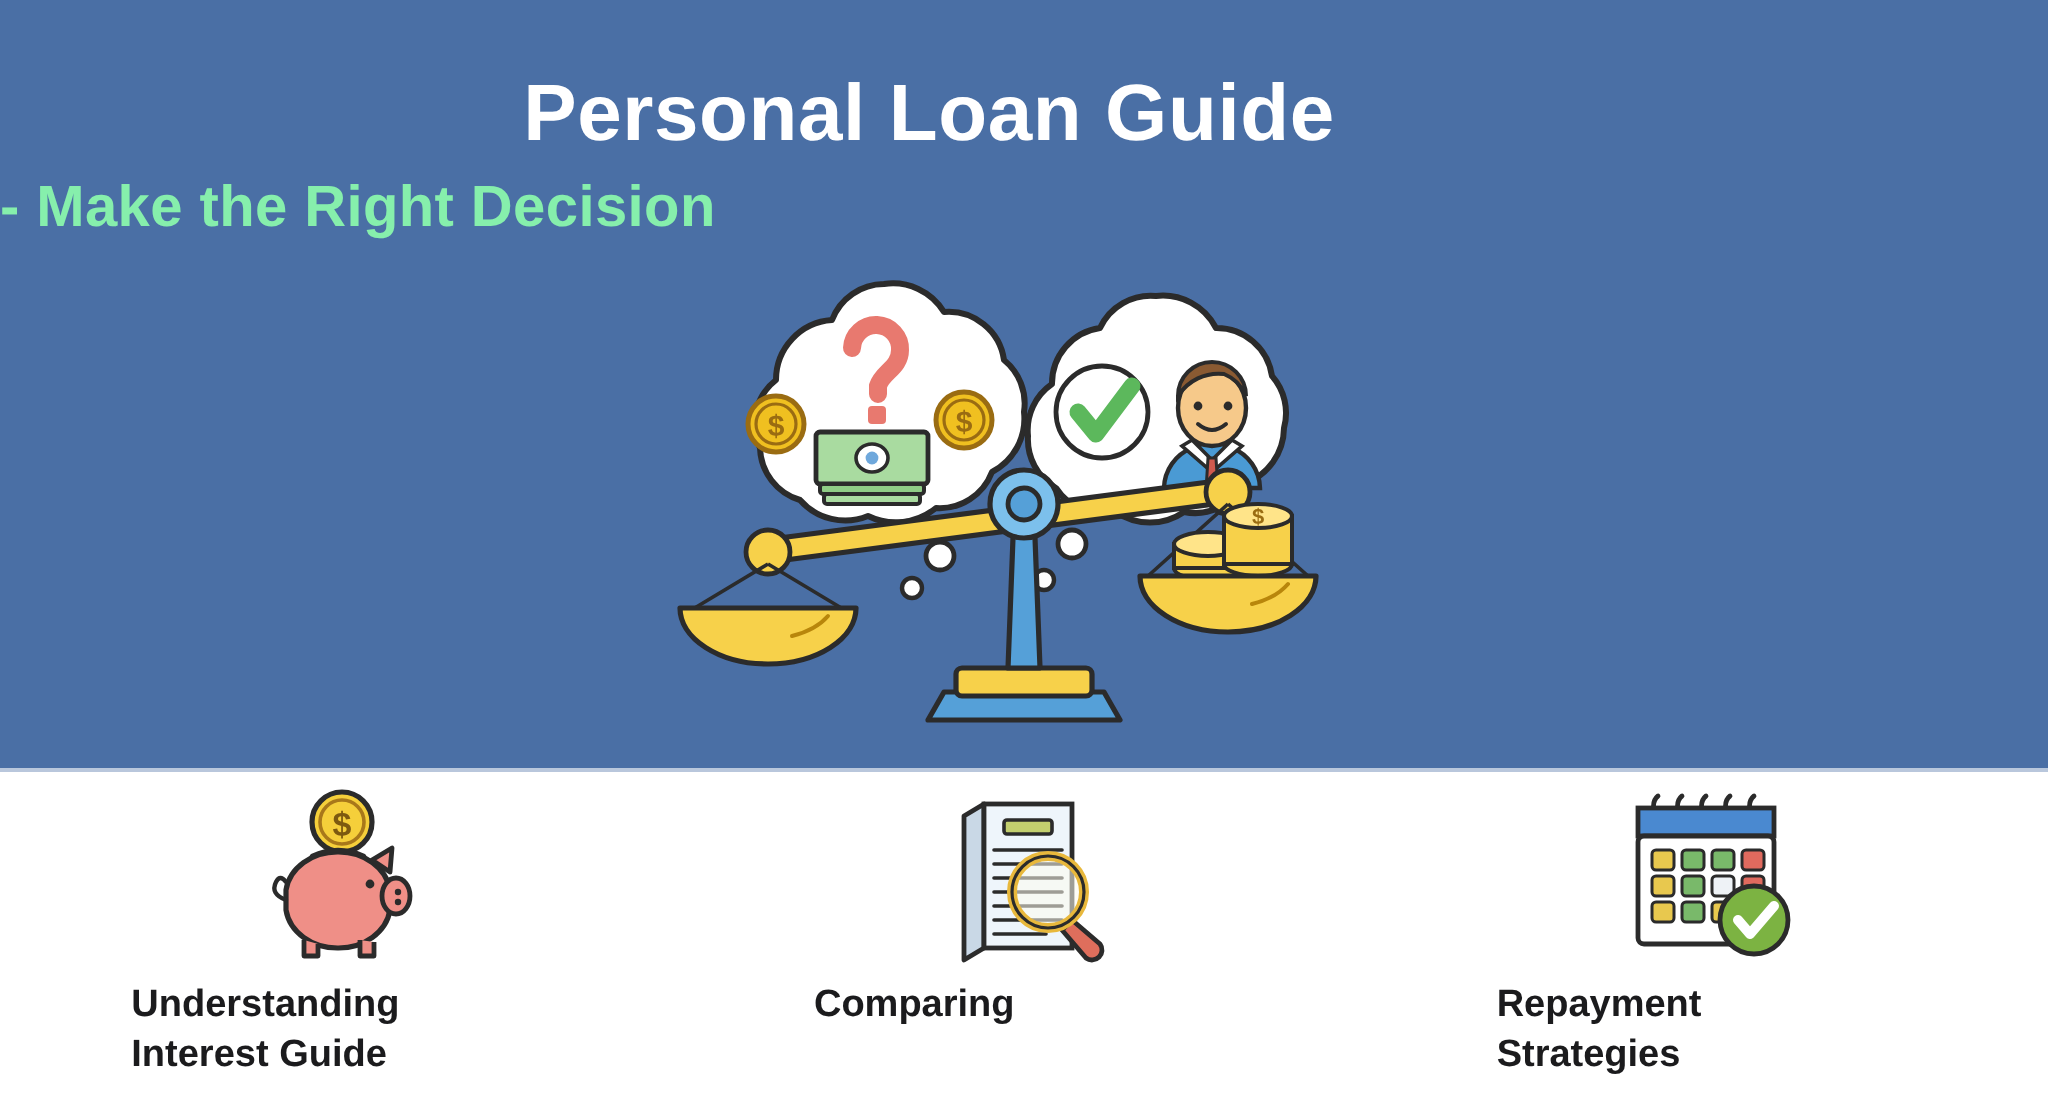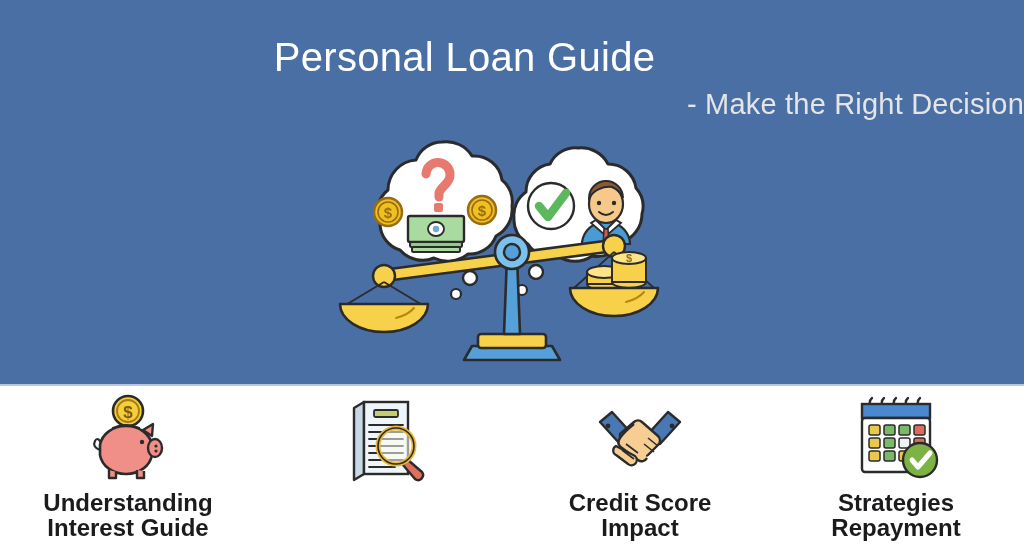--- a/index.html
+++ b/index.html
@@ -34,33 +34,33 @@
     background: #b9c7dc;
   }
   .title {
     position: absolute;
     left: 0;
     top: 32px;
     width: 929px;
     text-align: center;
     color: #ffffff;
     font-size: 40px;
-    font-weight: normal;
+    font-weight: bold;
     letter-spacing: 0.3px;
     line-height: 50px;
   }
   .subtitle {
     position: absolute;
     left: 0;
     top: 86px;
     width: 1024px;
-    text-align: right;
-    color: #e5e5e5;
+    text-align: left;
+    color: #86efac;
     font-size: 29px;
-    font-weight: normal;
+    font-weight: bold;
     letter-spacing: 0.2px;
     line-height: 36px;
   }
   .hero-art {
     position: absolute;
     left: 330px;
     top: 132px;
     width: 364px;
     height: 240px;
   }
@@ -92,23 +92,22 @@
   }
   .card-icon {
     width: 96px;
     height: 88px;
     display: flex;
     align-items: center;
     justify-content: center;
   }
   .card-label {
     margin-top: 8px;
-    text-align: center;
     color: #1b1b1d;
-    font-size: 24px;
+    font-size: 19px;
     font-weight: bold;
     line-height: 25px;
     width: 210px;
   }
 </style>
 </head>
 <body>
 
 <div id="infographic">
 
@@ -261,42 +260,24 @@
             </g>
             <g>
               <path d="M72 66 l14 12 a5 5 0 0 1 -7 7 l-12 -14 z" fill="#df6e5c" stroke="#2b2b2b" stroke-width="2.4" stroke-linejoin="round"></path>
               <circle cx="60" cy="52" r="18" fill="#fdfbef" fill-opacity="0.55" stroke="#e8b83c" stroke-width="5"></circle>
               <circle cx="60" cy="52" r="18" fill="none" stroke="#2b2b2b" stroke-width="1.6"></circle>
               <circle cx="60" cy="52" r="22" fill="none" stroke="#2b2b2b" stroke-width="0"></circle>
             </g>
           </svg>
         </div>
         <div class="card-label">
+          <div>Comparing</div>
         </div>
       </div>
 
-      <div class="card">
-        <div class="card-icon">
-          <svg viewBox="0 0 96 88" width="96" height="88" xmlns="http://www.w3.org/2000/svg">
-            <path d="M8 28 l12 -10 l20 22 l-12 10 z" fill="#4a78b5" stroke="#2b2b2b" stroke-width="2.4" stroke-linejoin="round"></path>
-            <circle cx="16" cy="32" r="2.4" fill="#2b2b2b"></circle>
-            <path d="M88 28 l-12 -10 l-20 22 l12 10 z" fill="#4a78b5" stroke="#2b2b2b" stroke-width="2.4" stroke-linejoin="round"></path>
-            <circle cx="80" cy="32" r="2.4" fill="#2b2b2b"></circle>
-            <path d="M28 40 l14 -12 a6 6 0 0 1 8 0 l16 14 a6 6 0 0 1 0 9 l-10 10 a7 7 0 0 1 -10 0 l-18 -14 z" fill="#f6ce93" stroke="#2b2b2b" stroke-width="2.4" stroke-linejoin="round"></path>
-            <path d="M42 30 q-10 8 -14 14 q-4 6 2 10 l16 12 a6 6 0 0 0 9 -2" fill="#f6ce93" stroke="#2b2b2b" stroke-width="2.4" stroke-linejoin="round"></path>
-            <path d="M24 52 a5 5 0 0 0 0 9 l12 9 a5 5 0 0 0 7 -8 z" fill="#f6ce93" stroke="#2b2b2b" stroke-width="2.2" stroke-linejoin="round"></path>
-            <path d="M26 62 l10 8 M30 56 l12 9 M34 50 l12 9" fill="none" stroke="#2b2b2b" stroke-width="1.6"></path>
-            <path d="M56 44 l10 8 M52 50 l10 8" fill="none" stroke="#2b2b2b" stroke-width="1.6"></path>
-          </svg>
-        </div>
-        <div class="card-label">
-          <div>Credit Score</div>
-          <div>Impact</div>
-        </div>
-      </div>
 
       <div class="card">
         <div class="card-icon">
           <svg viewBox="0 0 96 88" width="96" height="88" xmlns="http://www.w3.org/2000/svg">
             <g stroke="#2b2b2b" stroke-width="2.4" fill="none" stroke-linecap="round">
               <path d="M24 14 a5 6 0 0 1 0 -10"></path>
               <path d="M36 14 a5 6 0 0 1 0 -10"></path>
               <path d="M48 14 a5 6 0 0 1 0 -10"></path>
               <path d="M60 14 a5 6 0 0 1 0 -10"></path>
               <path d="M72 14 a5 6 0 0 1 0 -10"></path>
@@ -317,21 +298,21 @@
               <rect x="51" y="57" width="11" height="10" rx="2" fill="#e8c84e"></rect>
               <rect x="66" y="57" width="11" height="10" rx="2" fill="#e06a5e"></rect>
             </g>
             <g>
               <circle cx="72" cy="66" r="17" fill="#7cb342" stroke="#2b2b2b" stroke-width="2.4"></circle>
               <path d="M64 66 l6 7 l12 -14" fill="none" stroke="#ffffff" stroke-width="5" stroke-linecap="round" stroke-linejoin="round"></path>
             </g>
           </svg>
         </div>
         <div class="card-label">
+          <div>Repayment</div>
           <div>Strategies</div>
-          <div>Repayment</div>
         </div>
       </div>
 
     </div>
   </div>
 
 </div>
 
 </body></html>

